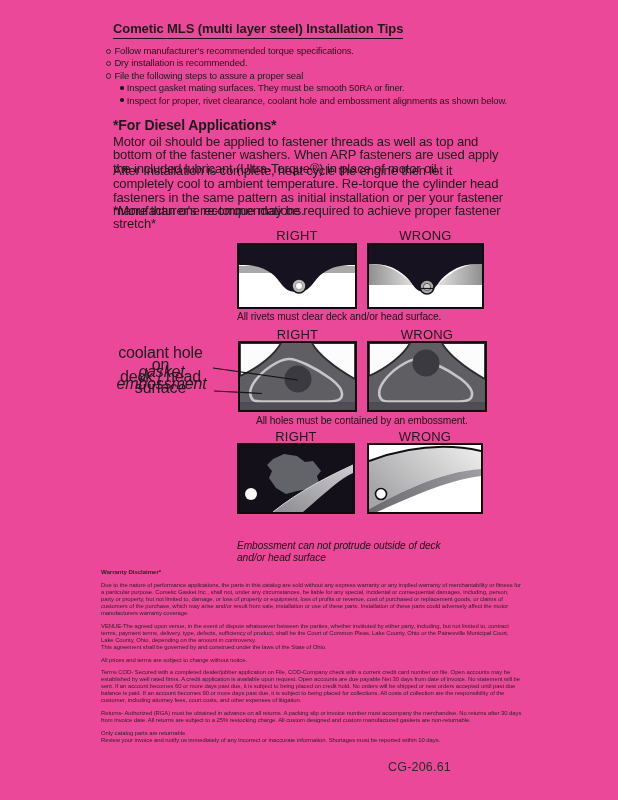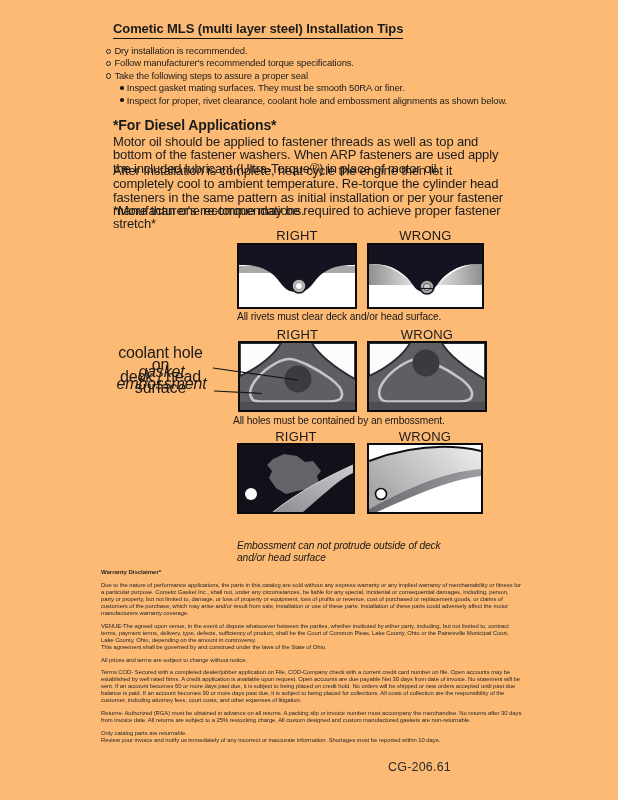--- a/index.html
+++ b/index.html
@@ -1,16 +1,16 @@
 <!DOCTYPE html>
 <html><head>
 <meta charset="utf-8">
 <style>
   html,body{margin:0;padding:0;background:#ffffff;}
-  .page{position:relative;width:618px;height:800px;background:#fdba74;overflow:hidden;
+  .page{position:relative;width:618px;height:800px;background:#ec4899;overflow:hidden;
         font-family:"Liberation Sans", sans-serif;color:#1b1b1b;}
 
   .title{position:absolute;left:113px;top:21px;font-size:13px;font-weight:bold;
          letter-spacing:-0.1px;border-bottom:1.7px solid #141414;padding-bottom:2px;display:inline-block;}
 
   .tips{position:absolute;left:106px;top:45px;width:430px;font-size:9.5px;letter-spacing:-0.15px;}
   .tip-row{display:flex;line-height:12.4px;}
   .tip-row.sub{margin-left:14px;}
   .bullet-o{width:3.4px;height:3.4px;border:1px solid #2a2a2a;border-radius:50%;flex:none;margin:3.6px 3px 0 0;}
   .bullet-f{width:3.6px;height:3.6px;background:#141414;border-radius:50%;flex:none;margin:3.8px 3.2px 0 0;}
@@ -40,29 +40,29 @@
 </head>
 <body>
 
 <div class="page">
 
   <div class="title">Cometic MLS (multi layer steel) Installation Tips</div>
 
   <div class="tips">
     <div class="tip-row">
       <span class="bullet-o"></span>
-      <span>Dry installation is recommended.</span>
+      <span>Follow manufacturer's recommended torque specifications.</span>
     </div>
     <div class="tip-row">
       <span class="bullet-o"></span>
-      <span>Follow manufacturer's recommended torque specifications.</span>
+      <span>Dry installation is recommended.</span>
     </div>
     <div class="tip-row">
       <span class="bullet-o"></span>
-      <span>Take the following steps to assure a proper seal</span>
+      <span>File the following steps to assure a proper seal</span>
     </div>
     <div class="tip-row sub">
       <span class="bullet-f"></span>
       <span>Inspect gasket mating surfaces.  They must be smooth 50RA or finer.</span>
     </div>
     <div class="tip-row sub">
       <span class="bullet-f"></span>
       <span>Inspect for proper, rivet clearance, coolant hole and embossment alignments as shown below.</span>
     </div>
   </div>
@@ -137,21 +137,21 @@
     <svg width="116" height="67" viewBox="0 0 116 67">
       <rect width="116" height="67" fill="#5e5e63"></rect>
       <path d="M0,0 H41 C35,11 20,24 0,33 Z" fill="#fcfcfc" stroke="#2a2a30" stroke-width="1.8"></path>
       <path d="M116,0 H73 C79,11 96,25 116,36 Z" fill="#fcfcfc" stroke="#2a2a30" stroke-width="1.8"></path>
       <path d="M13,57 C9,53 9,46 15,38 C23,27 38,17 48,16 C56,15 77,25 92,36 C101,43 105,50 102,55 C100,58 95,58.5 89,58.5 L21,58.5 C17,58.5 15,58.5 13,57 Z" fill="none" stroke="#c6c6c8" stroke-width="2.6"></path>
       <circle cx="57" cy="20" r="13.5" fill="#3a3a40"></circle>
       <line x1="0" y1="60" x2="116" y2="60" stroke="#38383e" stroke-width="1"></line>
       <rect x="0" y="60.5" width="116" height="6.5" fill="#4e4e54"></rect>
     </svg>
   </div>
-  <div class="caption" style="left:233px;top:415px;text-align:center;">All holes must be contained by an embossment.</div>
+  <div class="caption" style="left:256px;top:415px;text-align:center;">All holes must be contained by an embossment.</div>
 
   <div class="rw-label" style="left:237px;top:429px;width:118px;">RIGHT</div>
   <div class="rw-label" style="left:367px;top:429px;width:116px;">WRONG</div>
 
   <div class="img" style="left:237px;top:443px;">
     <svg width="114" height="67" viewBox="0 0 114 67">
       <defs>
         <linearGradient id="g5" x1="1" y1="0" x2="0" y2="1">
           <stop offset="0" stop-color="#cdcdd1"></stop>
             <stop offset="1" stop-color="#8b8b90"></stop>

